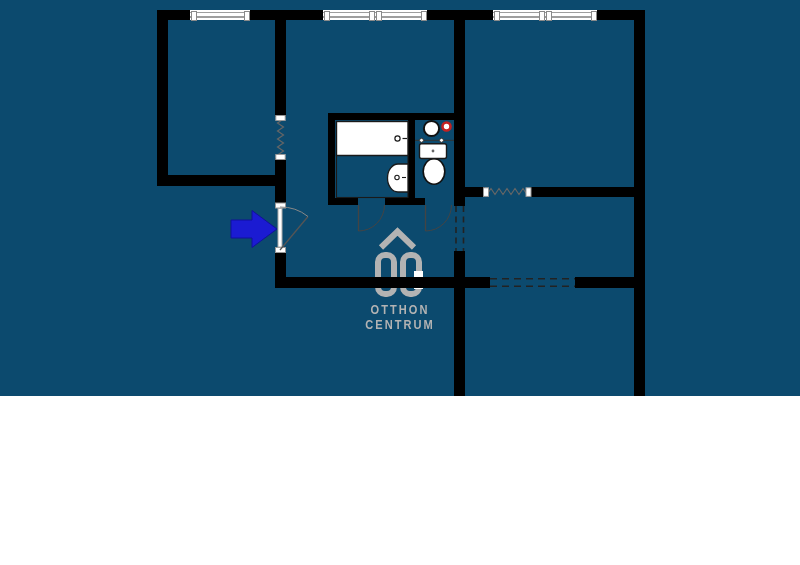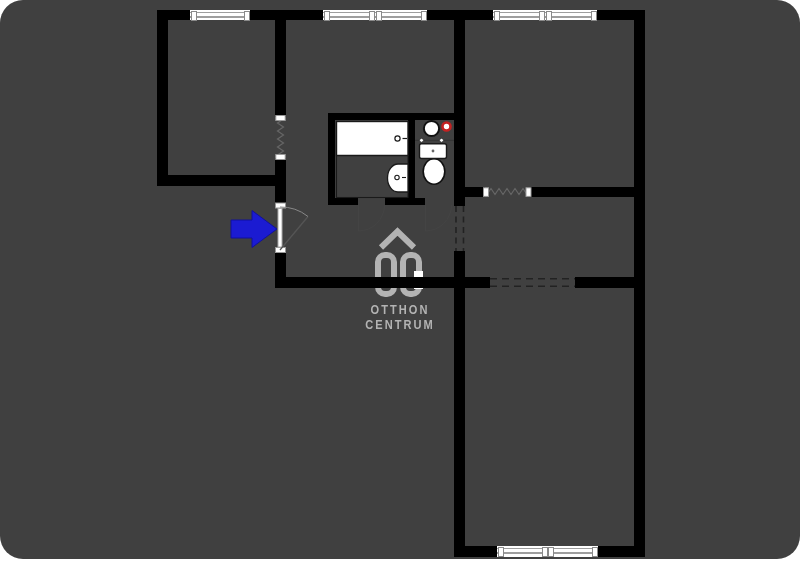--- a/index.html
+++ b/index.html
@@ -1,18 +1,18 @@
 <!DOCTYPE html>
 <html><head>
 <meta charset="utf-8">
 <title>Floor plan</title>
 <style>
   html,body{margin:0;padding:0;background:#ffffff;}
-  #plan-root{position:relative;width:800px;height:559px;background:#404040;overflow:hidden;
-             font-family:"Liberation Sans", sans-serif;border-radius:23px;}
+  #plan-root{position:relative;width:800px;height:396px;background:#0c4a6e;overflow:hidden;
+             font-family:"Liberation Sans", sans-serif;}
   .wall{position:absolute;z-index:2;}
   .window{position:absolute;z-index:3;background:#ffffff;}
   .wline{position:absolute;left:0;right:0;height:1.2px;background:#9e9e9e;}
   .wcap{position:absolute;width:4px;height:8px;top:0.5px;background:#ffffff;border:1px solid #8a8a8a;}
   #plan-svg{position:absolute;left:0;top:0;z-index:5;pointer-events:none;}
   
   #watermark{position:absolute;left:0;top:0;width:800px;height:565px;z-index:1;}
   .logo-letter{position:absolute;box-sizing:border-box;border:6px solid #b3b3b3;border-radius:10px;}
   #logo-o{left:375px;top:252px;width:22px;height:45px;}
   #logo-c{left:400px;top:252px;width:22px;height:45px;}

